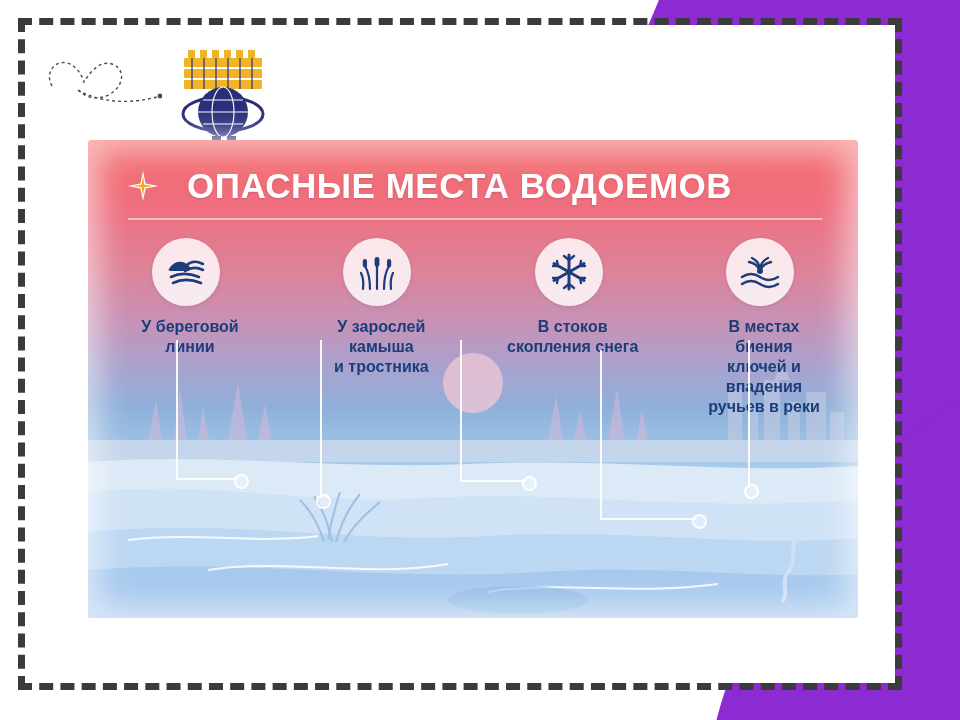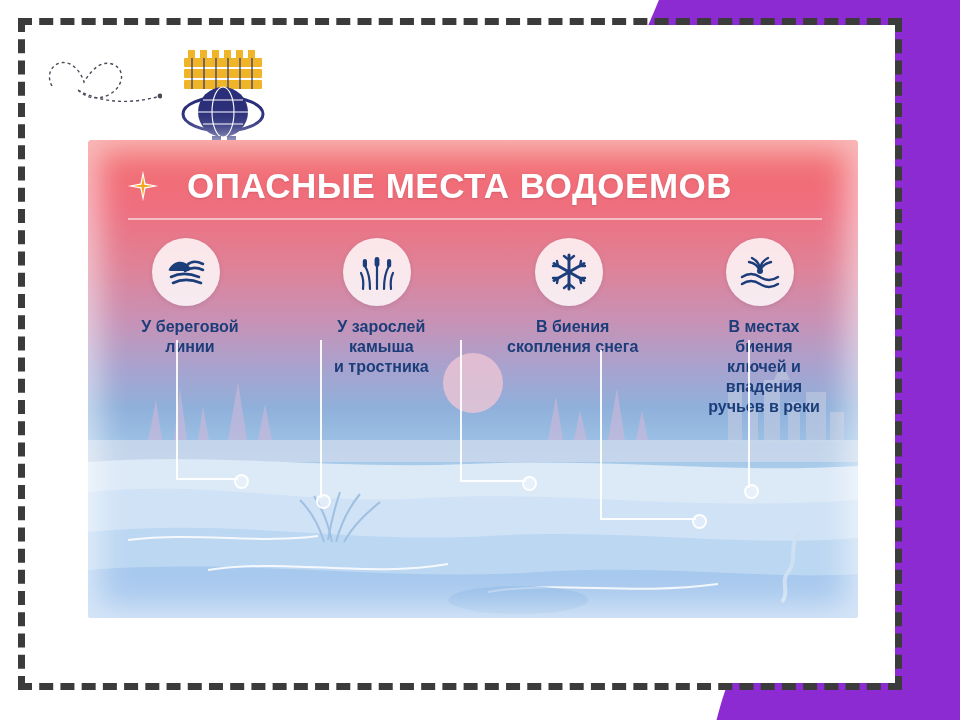--- a/index.html
+++ b/index.html
@@ -371,21 +371,21 @@
             <g stroke="#1b3d7a" stroke-width="2.4" stroke-linecap="round" fill="none">
               <path d="M20,8 L15,4 M20,8 L25,4"></path>
               <path d="M20,32 L15,36 M20,32 L25,36"></path>
               <path d="M9,14 L4,14 M9,14 L8,9"></path>
               <path d="M31,26 L36,26 M31,26 L32,31"></path>
               <path d="M9,26 L4,26 M9,26 L8,31"></path>
               <path d="M31,14 L36,14 M31,14 L32,9"></path>
             </g>
           </svg>
         </div>
-        <div class="item-label">В биения
+        <div class="item-label">В стоков
 скопления снега</div>
       </div>
 
       <div class="item">
         <div class="icon-circle">
           <svg width="44" height="34" viewBox="0 0 44 34">
             <g stroke="#1b3d7a" stroke-width="2.4" fill="none" stroke-linecap="round">
               <path d="M22,16 C22,9 18,5 14,3"></path>
               <path d="M22,16 C22,9 26,5 30,3"></path>
               <path d="M22,16 C20,10 16,8 11,7"></path>

